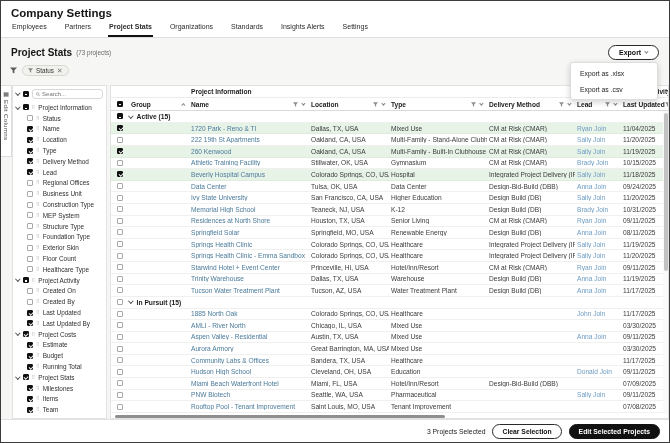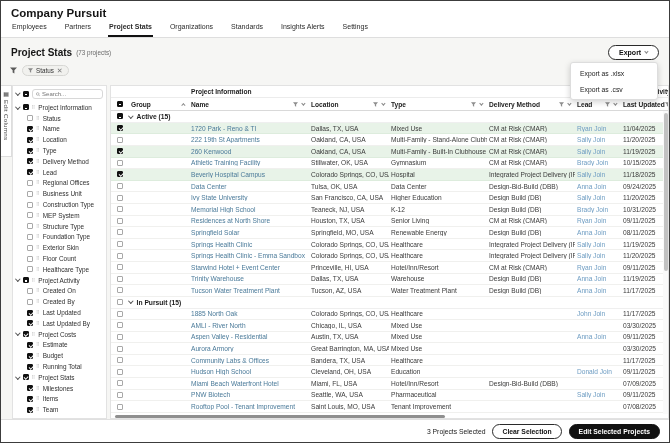--- a/index.html
+++ b/index.html
@@ -81,21 +81,21 @@
   .f-text { font-size:6.8px; color:#222; }
   .btn-outline { background:#fff; border:1px solid #2a2a2a; border-radius:9px; padding:3px 9px; font-size:6.8px; font-weight:bold; color:#111; cursor:pointer; }
   .btn-dark { background:#111; border:1px solid #111; border-radius:9px; padding:3px 9px; font-size:6.8px; font-weight:bold; color:#fff; cursor:pointer; }
 </style>
 </head>
 <body>
 
 <div class="app">
 
   <div class="topbar">
-    <div class="app-title">Company Pursuit</div>
+    <div class="app-title">Company Settings</div>
     <div class="tabs" id="tabs">
         <div class="tab">Employees</div>
         <div class="tab">Partners</div>
         <div class="tab active">Project Stats</div>
         <div class="tab">Organizations</div>
         <div class="tab">Standards</div>
         <div class="tab">Insights Alerts</div>
         <div class="tab">Settings</div>
       </div>
   </div>

